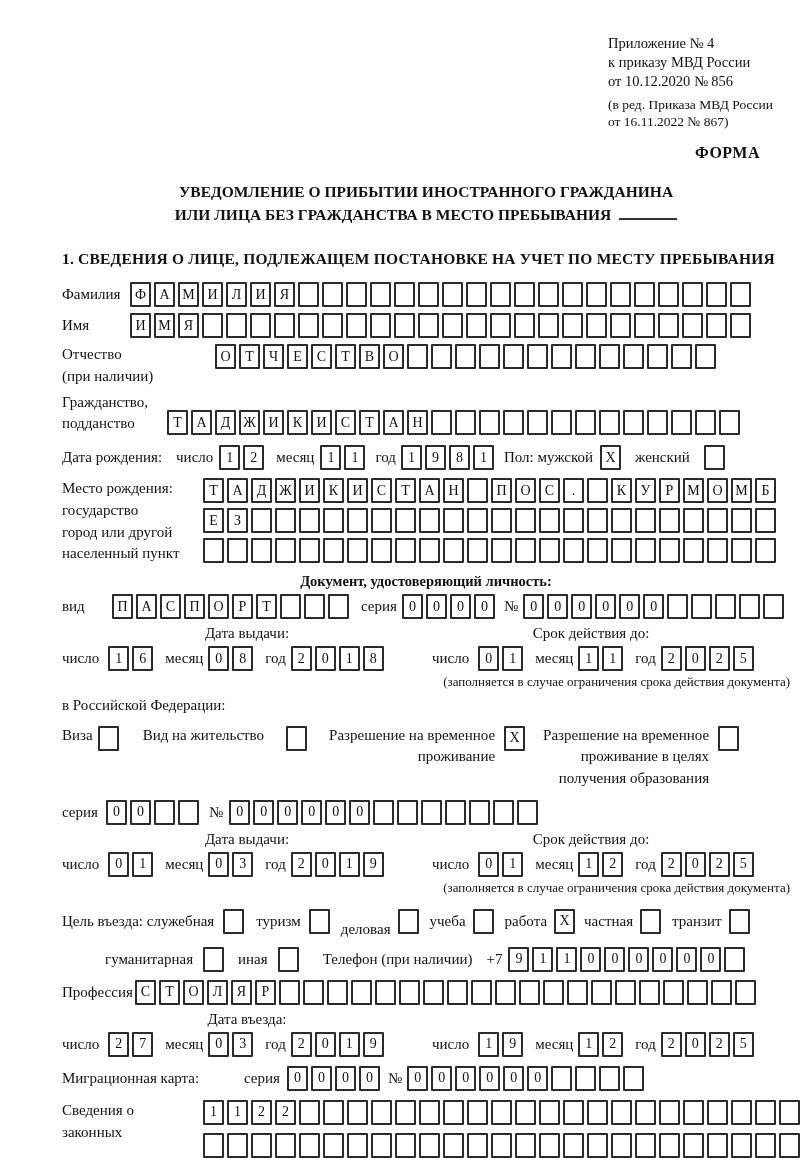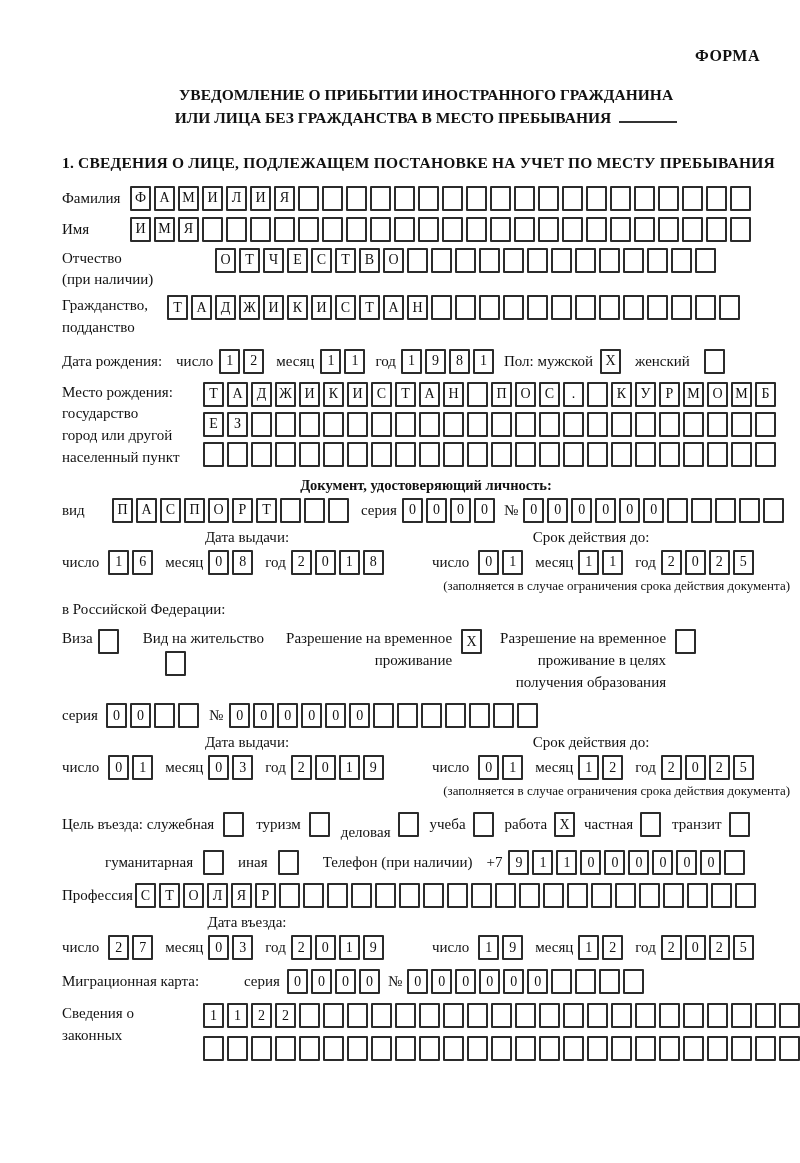--- a/index.html
+++ b/index.html
@@ -40,20 +40,29 @@
   .opt{display:flex;align-items:flex-start;flex:none;}
   .opt .txt{text-align:right;line-height:1.45;}
   .opt .cb{margin-left:9px;margin-top:1px;}
   .phone-prefix{font-size:15px;margin:0 6px 0 14px;}
 </style>
 </head>
 <body>
 
 <div class="page">
 
+  <div class="hdr">
+    <div>Приложение № 4</div>
+    <div>к приказу МВД России</div>
+    <div>от 10.12.2020 № 856</div>
+    <div class="ed">
+      <div>(в ред. Приказа МВД России</div>
+      <div>от 16.11.2022 № 867)</div>
+    </div>
+  </div>
   <div class="forma">ФОРМА</div>
 
   <div class="title">
     <div>УВЕДОМЛЕНИЕ О ПРИБЫТИИ ИНОСТРАННОГО ГРАЖДАНИНА</div>
     <div><span>ИЛИ ЛИЦА БЕЗ ГРАЖДАНСТВА В МЕСТО ПРЕБЫВАНИЯ</span><span class="blank-line"></span></div>
   </div>
 
   <div class="sec">1. СВЕДЕНИЯ О ЛИЦЕ, ПОДЛЕЖАЩЕМ ПОСТАНОВКЕ НА УЧЕТ ПО МЕСТУ ПРЕБЫВАНИЯ</div>
 
   <div class="frow" style="margin-top:14px;">
@@ -143,21 +152,21 @@
         <div class="box"></div>
         <div class="box"></div>
         <div class="box"></div>
         <div class="box"></div>
         <div class="box"></div>
         <div class="box"></div>
         <div class="box"></div>
       </div>
   </div>
 
-  <div class="frow tight" style="align-items:flex-start;">
+  <div class="frow tight" style="align-items:flex-end;">
     <div class="lblcol" style="width:105px;">
       <div>Гражданство,</div>
       <div>подданство</div>
     </div>
     <div class="boxes">
         <div class="box">Т</div>
         <div class="box">А</div>
         <div class="box">Д</div>
         <div class="box">Ж</div>
         <div class="box">И</div>
@@ -386,21 +395,21 @@
   </div>
   <div class="note">(заполняется в случае ограничения срока действия документа)</div>
 
   <div class="para" style="margin-top:4px;">в Российской Федерации:</div>
 
   <div class="opts">
     <div class="opt">
       <div class="txt">Виза</div>
       <div class="cb" style="margin-left:5px;"></div>
     </div>
-    <div class="opt" style="margin-left:24px;flex-direction:column;">
+    <div class="opt" style="margin-left:24px;">
       <div class="txt">Вид на жительство</div>
       <div class="cb" style="margin-left:22px;"></div>
     </div>
     <div class="opt" style="margin-left:22px;">
       <div class="txt">
         <div>Разрешение на временное</div>
         <div>проживание</div>
       </div>
       <div class="cb">X</div>
     </div>

